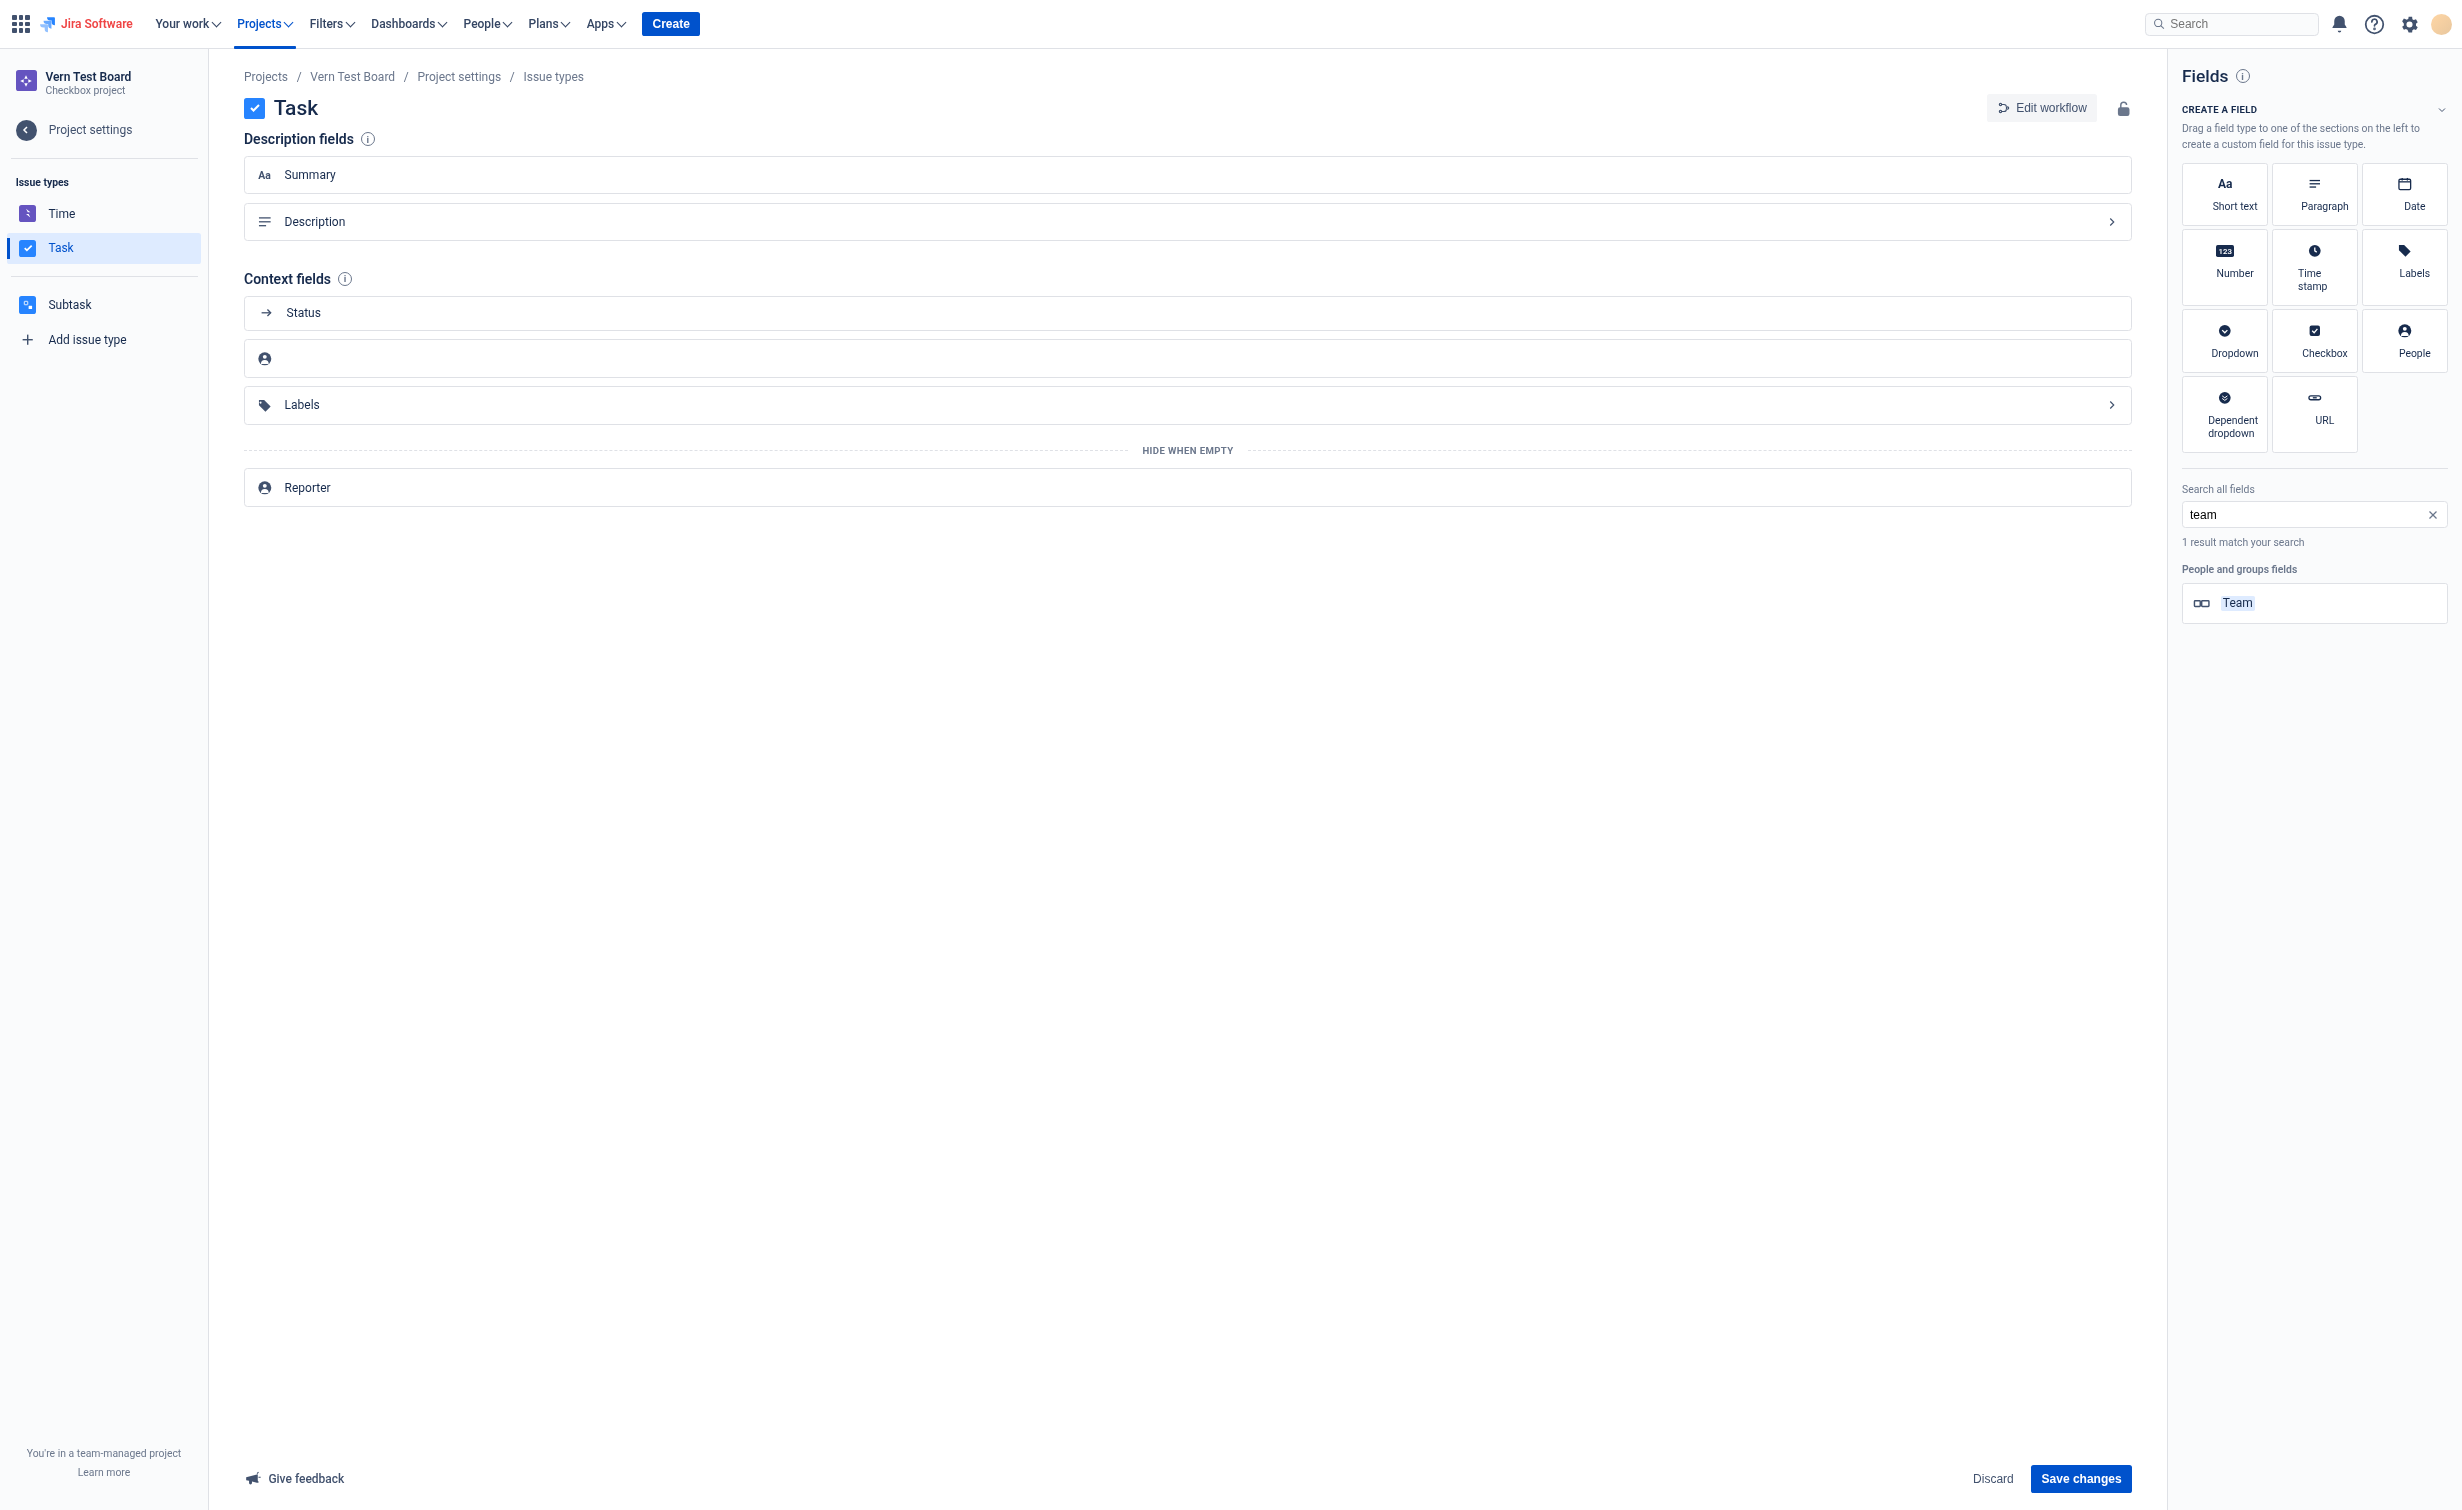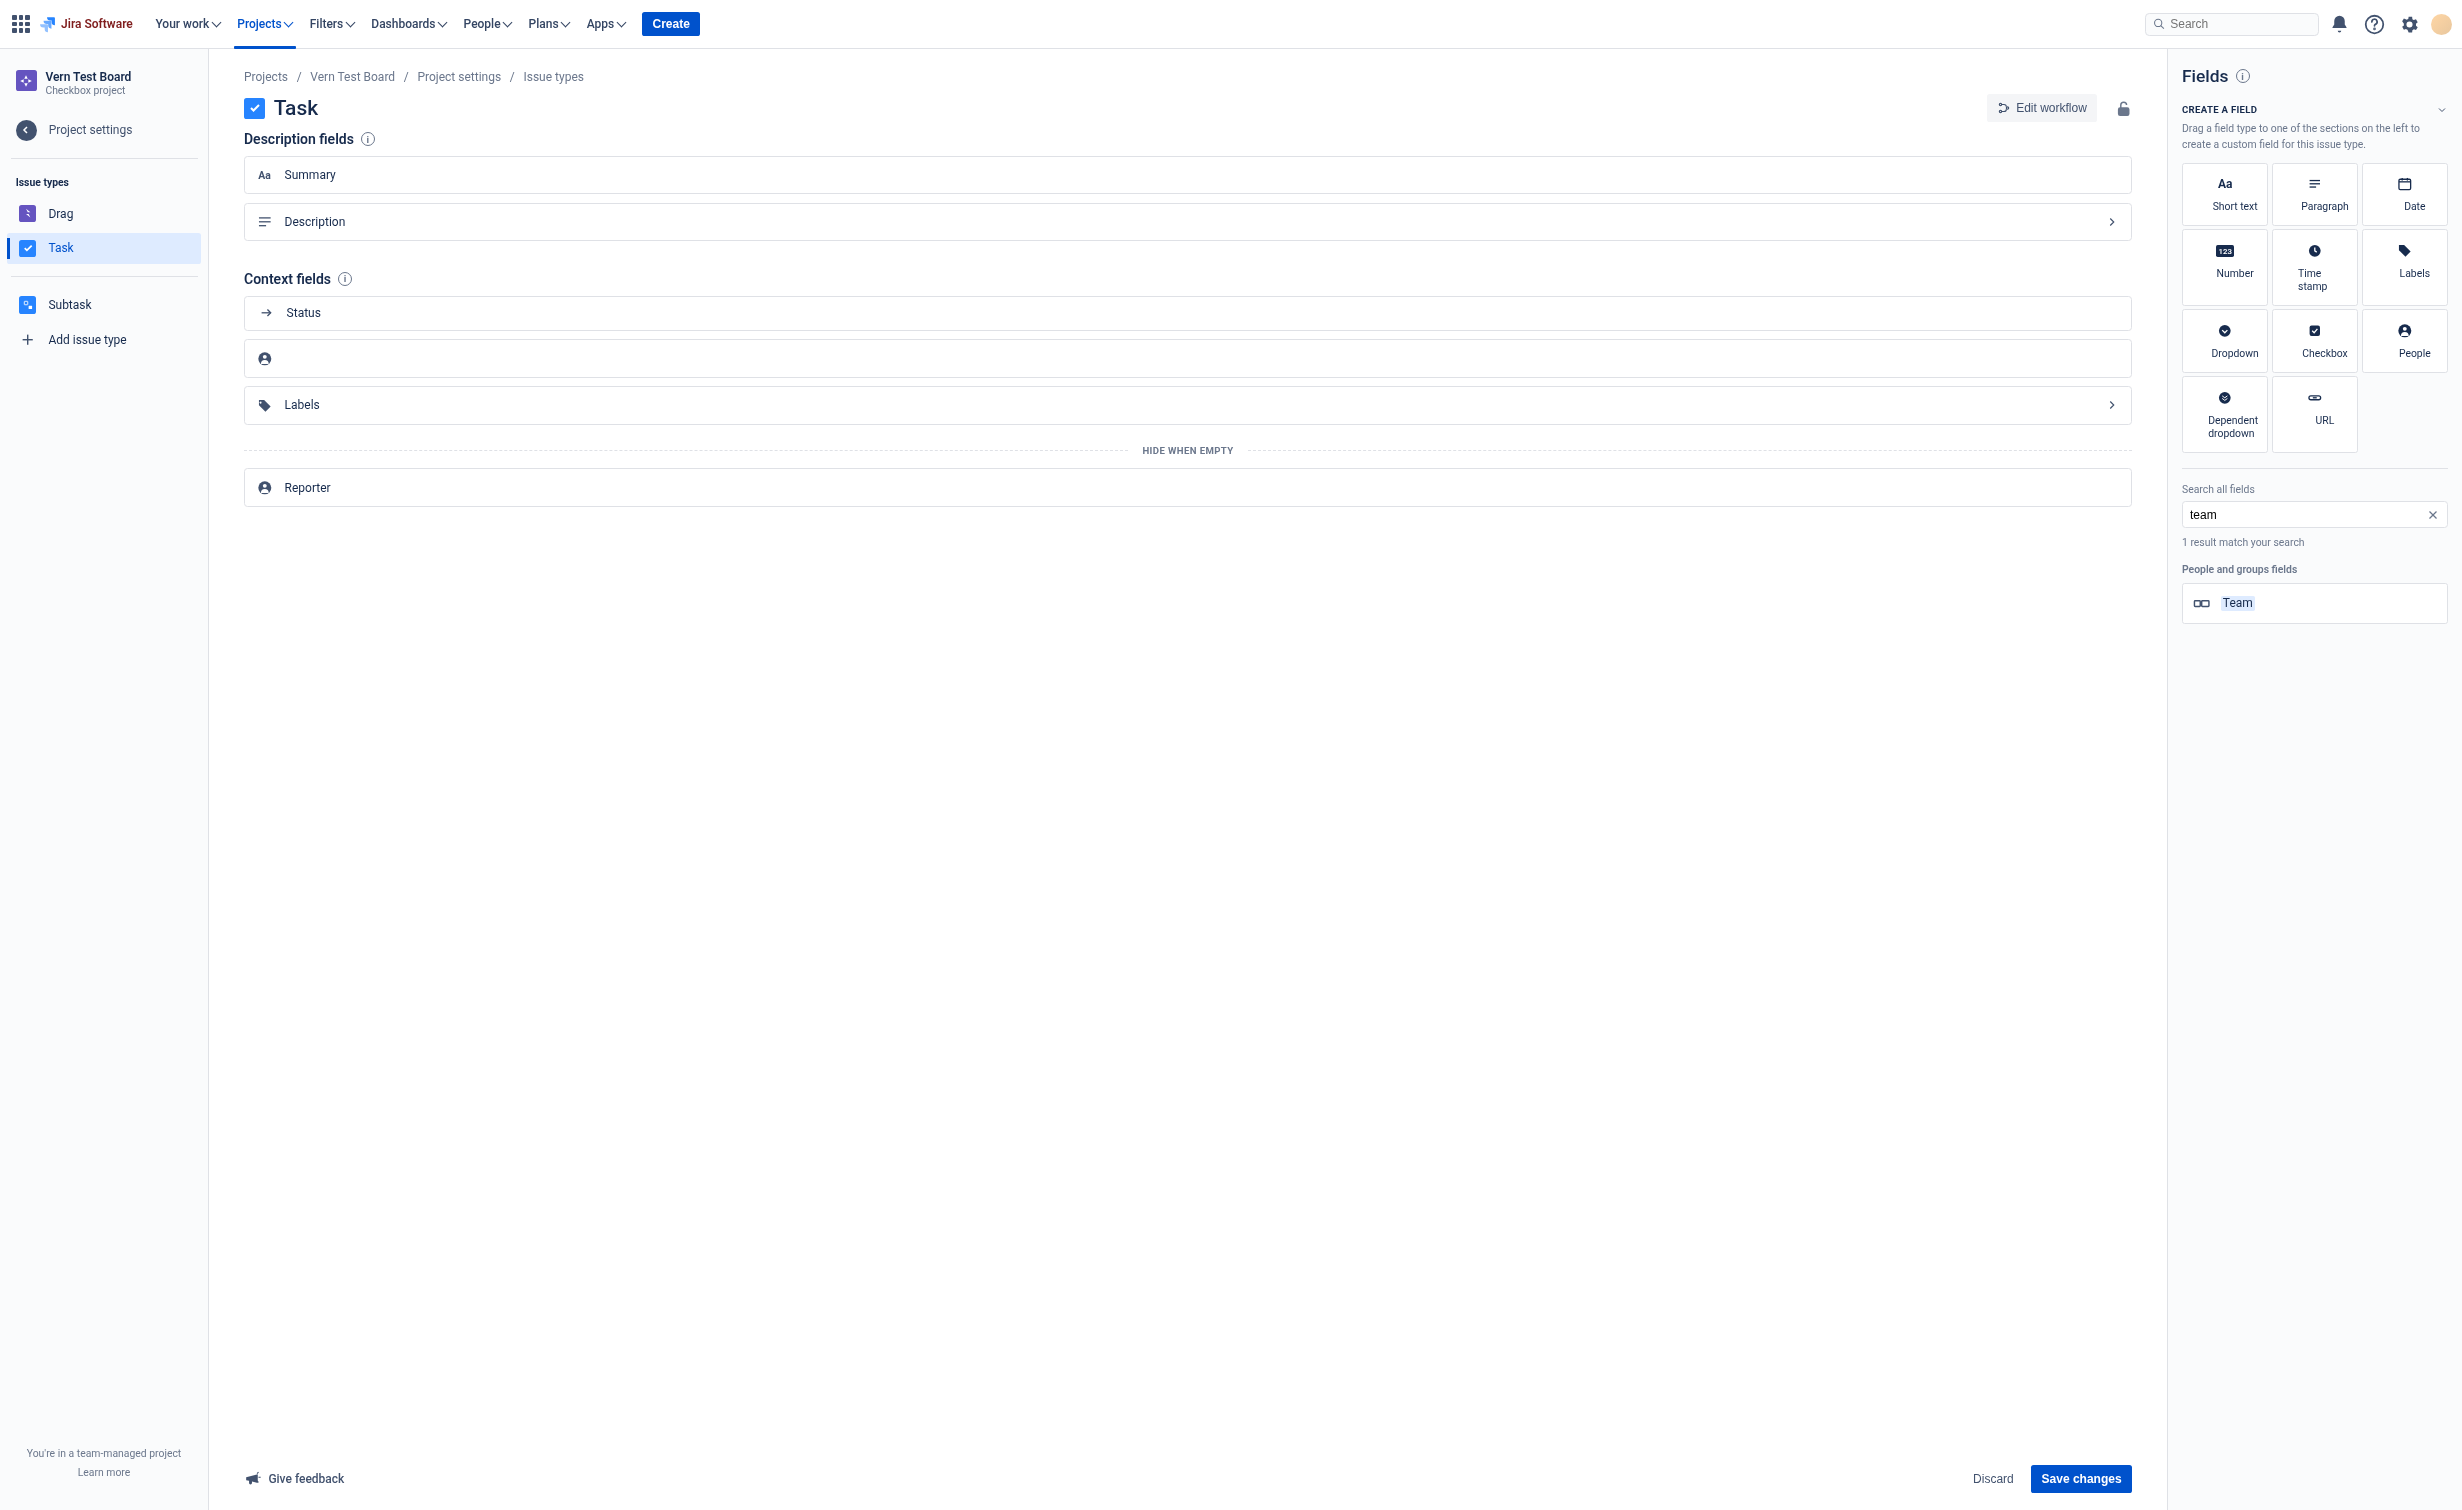--- a/index.html
+++ b/index.html
@@ -2,21 +2,21 @@
 <html style="font-size:14px"><head>
 <meta charset="utf-8">
 <style>
 * { box-sizing: border-box; margin: 0; padding: 0; }
 body { font-family: -apple-system, BlinkMacSystemFont, "Segoe UI", Roboto, sans-serif; color: #172B4D; font-size: 12px; background: #fff; }
 
 
 .topnav { height: 49px; border-bottom: 0.9px solid #DFE1E6; display: flex; align-items: center; padding: 0 10.4px; }
 .app-switcher { width: 21px; height: 21px; display: grid; grid-template: repeat(3,1fr)/repeat(3,1fr); gap: 1.7px; padding: 1.7px; margin-right: 5.2px; cursor: pointer; }
 .app-switcher span { background: #42526E; border-radius: 0.9px; }
-.logo { display: flex; align-items: center; gap: 3.5px; font-weight: 600; color: #7f1d1d; margin-right: 15.6px; }
+.logo { display: flex; align-items: center; gap: 3.5px; font-weight: 600; color: #ef4444; margin-right: 15.6px; }
 .logo svg { width: 21px; height: 21px; }
 .nav-links { display: flex; gap: 3.5px; }
 .nav-item { padding: 0 7px; height: 49px; display: flex; align-items: center; gap: 3.5px; cursor: pointer; color: #344563; font-weight: 500; position: relative; }
 .nav-item.active { color: #0052CC; }
 .nav-item.active::after { content: ""; position: absolute; bottom: 0; left: 3.5px; right: 3.5px; height: 2.6px; background: #0052CC; border-radius: 0.9px; }
 .chev { width: 7px; height: 7px; border-right: 1.7px solid currentColor; border-bottom: 1.7px solid currentColor; transform: rotate(45deg); margin-top: -3.5px; }
 .create-btn { background: #0052CC; color: #fff; border: none; padding: 5.2px 10.4px; border-radius: 2.6px; font-weight: 600; font-size: 12px; margin-left: 10.4px; cursor: pointer; }
 .nav-right { margin-left: auto; display: flex; align-items: center; gap: 7px; }
 .search-box { display: flex; align-items: center; border: 1.7px solid #DFE1E6; border-radius: 4.3px; padding: 3.5px 7px; width: 174px; background: #FAFBFC; }
 .search-box input { border: none; outline: none; background: transparent; margin-left: 5.2px; width: 100%; font-size: 12px; }
@@ -202,21 +202,21 @@
     </div>
     <div class="side-divider"></div>
     <div class="side-heading">Issue types</div>
 
     <div class="side-item">
       <div class="it-icon it-epic">
           <svg width="10.4" height="10.4" viewBox="0 0 24 24" fill="#fff">
             <path d="M7 2l10 8h-6l6 12-10-8h6L7 2z"></path>
           </svg>
         </div>
-      <span>Drag</span>
+      <span>Time</span>
     </div>
     <div class="side-item selected">
       <div class="it-icon it-task">
           <svg width="10.4" height="10.4" viewBox="0 0 24 24" fill="none" stroke="#fff" stroke-width="4">
             <path d="M4 12l5 5L20 6"></path>
           </svg>
         </div>
       <span>Task</span>
     </div>
     <div class="side-divider"></div>

